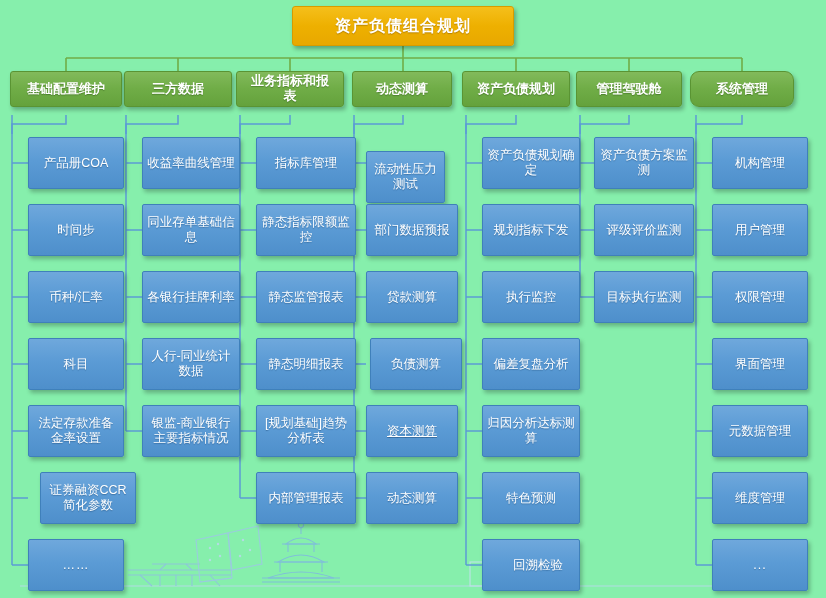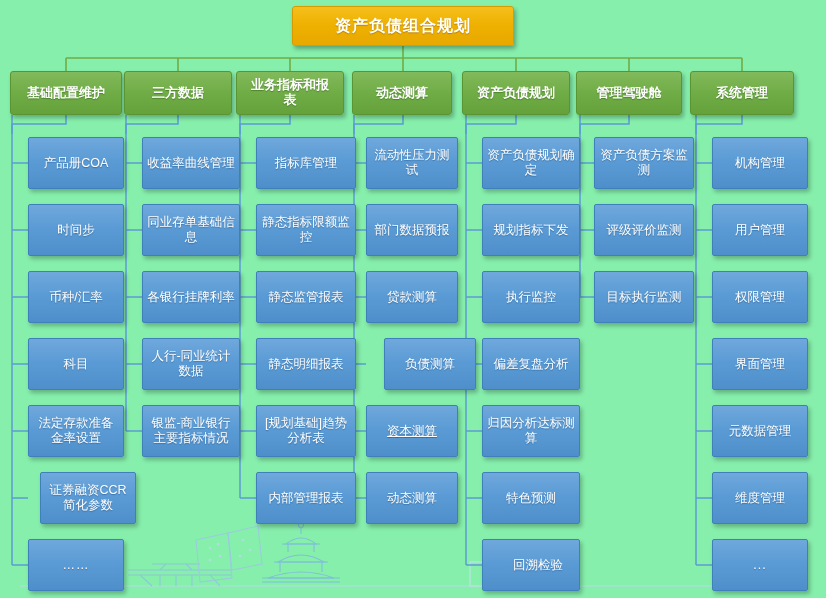--- a/index.html
+++ b/index.html
@@ -47,21 +47,21 @@
     font-weight: bold;
     letter-spacing: 1px;
     text-shadow: 0 1px 1px rgba(120,80,0,0.45);
     z-index: 5;
   }
 
   
   .head-box {
     position: absolute;
     top: 71px;
-    height: 44px;
+    height: 36px;
     background: linear-gradient(to bottom, #82ba5b 0%, #70ad47 48%, #64a23c 100%);
     border: 1px solid #5a9433;
     border-radius: 3px;
     box-shadow: 2px 3px 4px rgba(0,0,0,0.28);
     display: flex; align-items: center; justify-content: center;
     color: #ffffff;
     font-size: 13px;
     font-weight: bold;
     text-align: center;
     line-height: 1.15;
@@ -223,45 +223,45 @@
   </svg>
 
   <div class="root-box">资产负债组合规划</div>
 
   <div class="head-box" style="left:10px; width:112px;">基础配置维护</div>
   <div class="head-box" style="left:124px; width:108px;">三方数据</div>
   <div class="head-box" style="left:236px; width:108px;">业务指标和报表</div>
   <div class="head-box" style="left:352px; width:100px;">动态测算</div>
   <div class="head-box" style="left:462px; width:108px;">资产负债规划</div>
   <div class="head-box" style="left:576px; width:106px;">管理驾驶舱</div>
-  <div class="head-box" style="left:690px; width:104px;">系统管理</div>
+  <div class="head-box" style="left:690px; width:104px;border-radius:9px;">系统管理</div>
 
   <div id="items-layer">
       <div class="item-box" style="left: 28px; width: 96px; top: 137px;">产品册COA</div>
       <div class="item-box" style="left: 28px; width: 96px; top: 204px;">时间步</div>
       <div class="item-box" style="left: 28px; width: 96px; top: 271px;">币种/汇率</div>
       <div class="item-box" style="left: 28px; width: 96px; top: 338px;">科目</div>
       <div class="item-box" style="left: 28px; width: 96px; top: 405px;">法定存款准备金率设置</div>
       <div class="item-box" style="left: 40px; width: 96px; top: 472px;">证券融资CCR简化参数</div>
       <div class="item-box ellipsis" style="left: 28px; width: 96px; top: 539px;">……</div>
       <div class="item-box" style="left: 142px; width: 98px; top: 137px;">收益率曲线管理</div>
       <div class="item-box" style="left: 142px; width: 98px; top: 204px;">同业存单基础信息</div>
       <div class="item-box" style="left: 142px; width: 98px; top: 271px; text-align: right;">各银行挂牌利率</div>
       <div class="item-box" style="left: 142px; width: 98px; top: 338px;">人行-同业统计数据</div>
       <div class="item-box" style="left: 142px; width: 98px; top: 405px;">银监-商业银行主要指标情况</div>
       <div class="item-box" style="left: 256px; width: 100px; top: 137px;">指标库管理</div>
       <div class="item-box" style="left: 256px; width: 100px; top: 204px;">静态指标限额监控</div>
       <div class="item-box" style="left: 256px; width: 100px; top: 271px;">静态监管报表</div>
       <div class="item-box" style="left: 256px; width: 100px; top: 338px;">静态明细报表</div>
       <div class="item-box" style="left: 256px; width: 100px; top: 405px;">[规划基础]趋势分析表</div>
       <div class="item-box" style="left: 256px; width: 100px; top: 472px;">内部管理报表</div>
-      <div class="item-box" style="left: 366px; width: 92px; top: 137px;">流动性压力测试</div>
+      <div class="item-box" style="left: 366px; width: 79px; top: 151px;">流动性压力测试</div>
       <div class="item-box" style="left: 366px; width: 92px; top: 204px;">部门数据预报</div>
       <div class="item-box" style="left: 366px; width: 92px; top: 271px;">贷款测算</div>
-      <div class="item-box" style="left: 384px; width: 92px; top: 338px;">负债测算</div>
+      <div class="item-box" style="left: 370px; width: 92px; top: 338px;">负债测算</div>
       <div class="item-box" style="left: 366px; width: 92px; top: 405px; text-decoration: underline;">资本测算</div>
       <div class="item-box" style="left: 366px; width: 92px; top: 472px;">动态测算</div>
       <div class="item-box" style="left: 482px; width: 98px; top: 137px;">资产负债规划确定</div>
       <div class="item-box" style="left: 482px; width: 98px; top: 204px;">规划指标下发</div>
       <div class="item-box" style="left: 482px; width: 98px; top: 271px;">执行监控</div>
       <div class="item-box" style="left: 482px; width: 98px; top: 338px;">偏差复盘分析</div>
       <div class="item-box" style="left: 482px; width: 98px; top: 405px;">归因分析达标测算</div>
       <div class="item-box" style="left: 482px; width: 98px; top: 472px;">特色预测</div>
       <div class="item-box" style="left: 482px; width: 98px; top: 539px; padding-left: 18px;">回溯检验</div>
       <div class="item-box" style="left: 594px; width: 100px; top: 137px;">资产负债方案监测</div>

